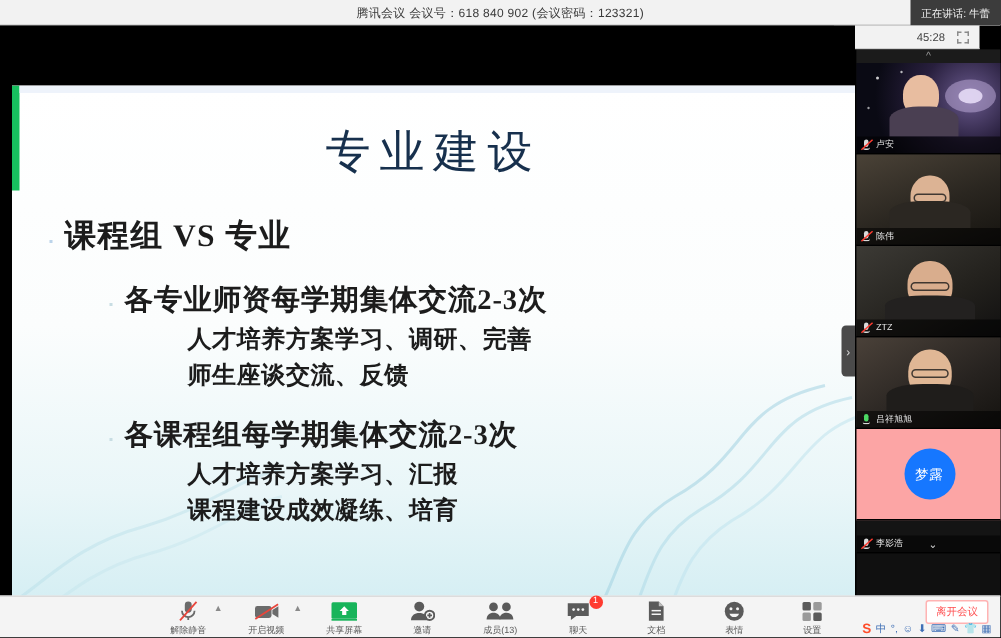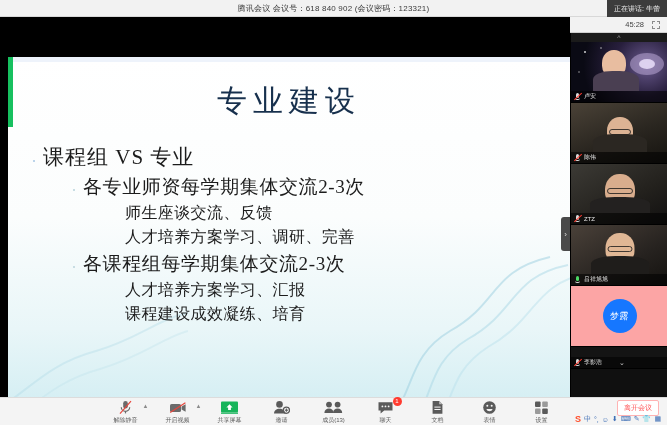--- a/index.html
+++ b/index.html
@@ -22,21 +22,21 @@
   }
   .speaking-badge {
     position: absolute; right: 0; top: 0; height: 17px;
     background: #3c3c3c; color: #f0f0f0;
     display: flex; align-items: center; padding: 0 7px;
     font-size: 7px; white-space: nowrap;
   }
 
   
   .timerstrip {
-    position: absolute; right: 0; top: 17px; width: 97px; height: 16px;
+    position: absolute; right: 14px; top: 17px; width: 97px; height: 16px;
     background: #f2f2f2; border-bottom: 1px solid #d0d0d0;
     display: flex; align-items: center; justify-content: flex-end;
     gap: 8px; padding-right: 7px;
   }
   .timer-text { font-size: 7.5px; color: #444; }
   .expand-icon { width: 8px; height: 8px; position: relative; opacity: .65; }
   .expand-icon i {
     position: absolute; width: 3px; height: 3px; border: 1px solid #555;
   }
   .expand-icon i:nth-child(1){ left:0; top:0; border-right:0; border-bottom:0;}
@@ -70,24 +70,24 @@
     position: absolute; left: -20px; bottom: -60px;
     width: 200px; height: 170px; opacity: .32;
   }
   .slide-title {
     position: absolute; left: 0; top: 24px; width: 100%;
     text-align: center;
     font-family: "Liberation Serif", serif;
     font-size: 30px; font-weight: 400; color: #17304d;
     letter-spacing: 6px;
   }
-  .bullets { position: absolute; left: 26px; top: 84px; right: 4px; }
+  .bullets { position: absolute; left: 26px; top: 84px; right: 4px; font-weight: bold; }
   .b-row { display: flex; align-items: baseline; }
   .b1 { margin-top: 2px; }
-  .b2 { margin-top: 3px; padding-left: 40px; }
+  .b2 { margin-top: 16px; padding-left: 40px; }
   .b3 { margin-top: 3px; padding-left: 82px; }
   .marker { flex: 0 0 auto; margin-right: 9px; position: relative; top: -3px; }
   .m-diamond {
     width: 9px; height: 9px; background: #8fb6e0;
     transform: rotate(45deg);
     box-shadow: inset 0 0 0 1.5px #ffffff, 0 0 0 1px #bcd4ea;
   }
   .m-diamond2 {
     width: 8px; height: 8px; background: #a9cbd4;
     transform: rotate(45deg);
@@ -271,25 +271,25 @@
         <div class="b-row b1">
           <span class="marker"><span class="m-diamond"></span></span>
           <span class="b-text t1">课程组 VS 专业</span>
         </div>
         <div class="b-row b2">
           <span class="marker"><span class="m-diamond2"></span></span>
           <span class="b-text t2">各专业师资每学期集体交流2-3次</span>
         </div>
         <div class="b-row b3">
           <span class="marker"><span class="m-dot"></span></span>
-          <span class="b-text t3">师生座谈交流、反馈</span>
+          <span class="b-text t3">人才培养方案学习、调研、完善</span>
         </div>
         <div class="b-row b3">
           <span class="marker"><span class="m-dot"></span></span>
-          <span class="b-text t3">人才培养方案学习、调研、完善</span>
+          <span class="b-text t3">师生座谈交流、反馈</span>
         </div>
         <div class="b-row b2">
           <span class="marker"><span class="m-diamond2"></span></span>
           <span class="b-text t2">各课程组每学期集体交流2-3次</span>
         </div>
         <div class="b-row b3">
           <span class="marker"><span class="m-dot"></span></span>
           <span class="b-text t3">人才培养方案学习、汇报</span>
         </div>
         <div class="b-row b3">

